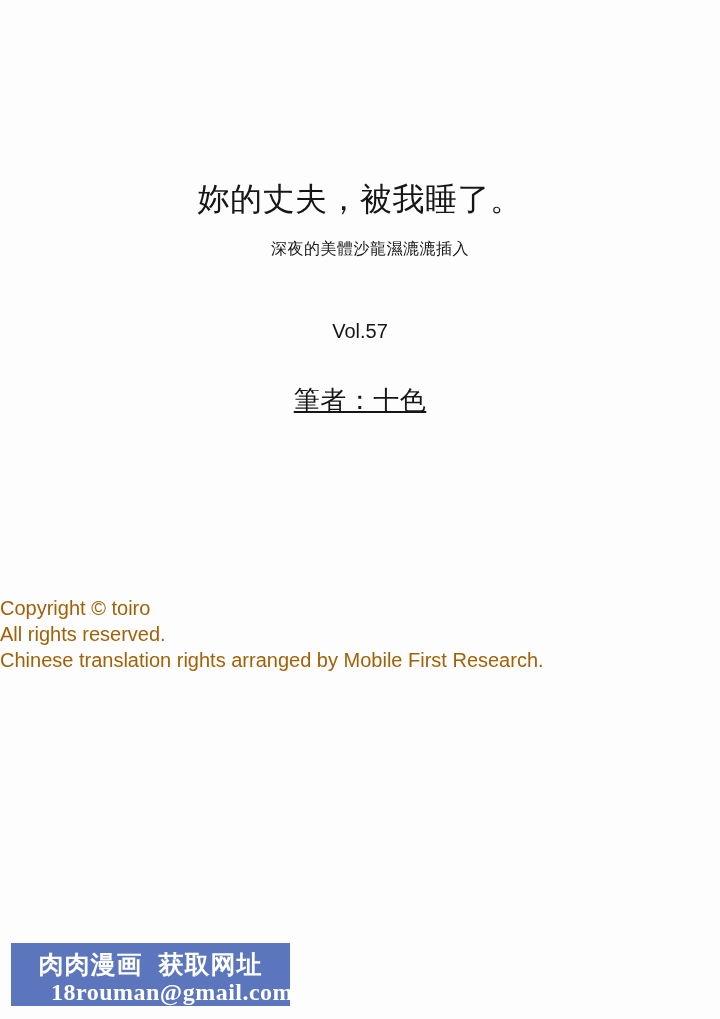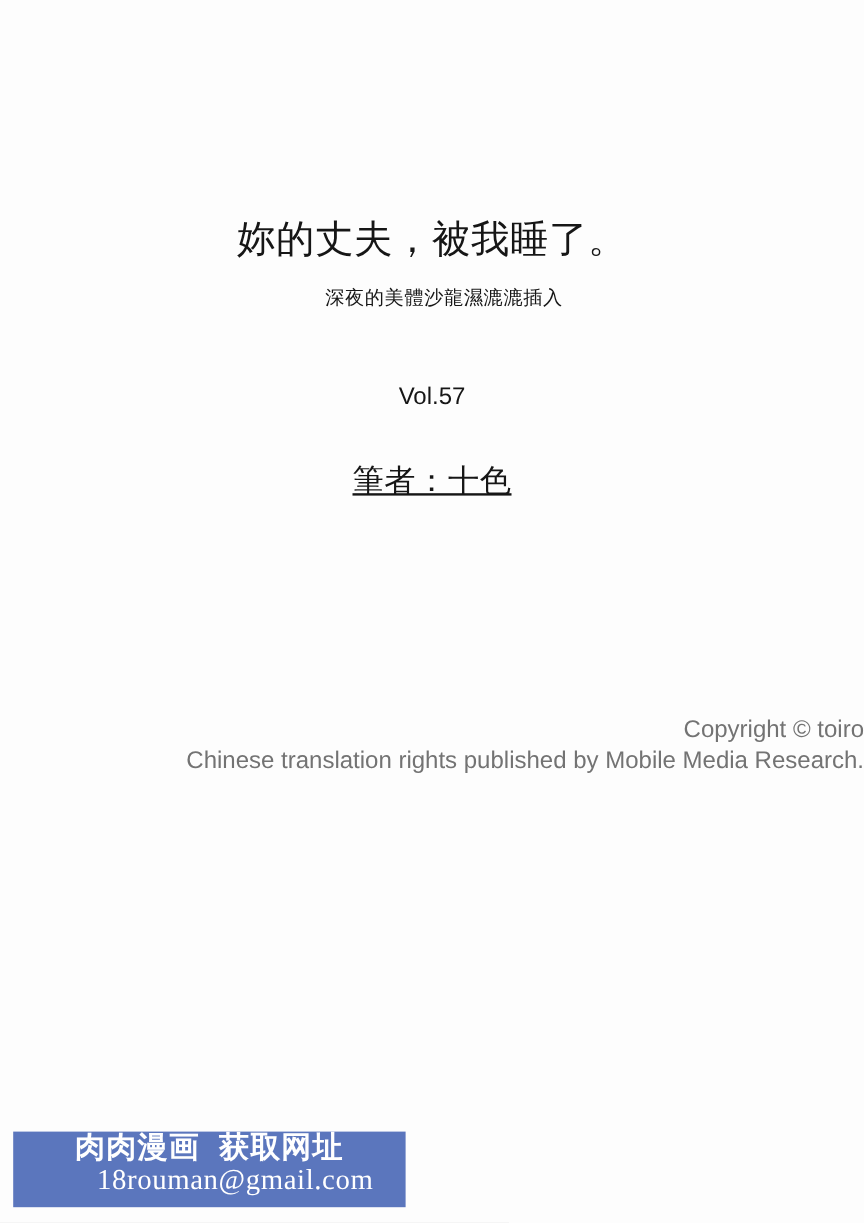--- a/index.html
+++ b/index.html
@@ -51,75 +51,76 @@
     line-height: 30px;
     font-weight: 400;
     letter-spacing: 0.5px;
     text-decoration: underline;
   }
   .copyright {
     position: absolute;
     top: 595px;
     left: 0;
     width: 720px;
-    text-align: right;
+    text-align: left;
     font-size: 20px;
     line-height: 26px;
-    color: #737373;
+    color: #a16207;
   }
   .copyright .line {
     white-space: nowrap;
   }
   .watermark {
     position: absolute;
     left: 11px;
     top: 943px;
-    width: 327px;
+    width: 279px;
     height: 63px;
     background: #5b76bd; 
     color: #ffffff;      
     display: flex;
     flex-direction: column;
     align-items: center;
-    justify-content: flex-start;
+    justify-content: flex-end;
     text-align: center;
   }
   .watermark .site {
     font-size: 25px;
     line-height: 27px;
     font-weight: 700;
     letter-spacing: 1px;
     white-space: pre;
   }
   .watermark .email {
     font-family: "Liberation Serif", "DejaVu Serif", serif;
     font-size: 24px;
     line-height: 28px;
-    font-weight: 400;
+    font-weight: 700;
     letter-spacing: 0.5px;
     white-space: nowrap;
     margin-left: 43px;
   }
 </style>
 </head>
 <body>
 
 <div class="page" style="background: rgb(253, 253, 253); color: rgb(22, 22, 22);">
 
   <div class="centered title">妳的丈夫，被我睡了。</div>
 
   <div class="centered subtitle">深夜的美體沙龍濕漉漉插入</div>
 
   <div class="centered volume">Vol.57</div>
 
   <div class="centered author">筆者：十色</div>
 
   <div class="copyright">
     <div class="line">Copyright © toiro</div>
-    <div class="line">Chinese translation rights published by Mobile Media Research.</div>
+    <div class="line">All rights reserved.</div>
+    <div class="line">Chinese translation rights arranged by Mobile First Research.</div>
   </div>
 
   <div class="watermark" style="background: rgb(91, 118, 189); color: rgb(255, 255, 255);">
     <div class="site">肉肉漫画  获取网址</div>
     <div class="email">18rouman@gmail.com</div>
   </div>
 
 </div>
 
 </body></html>

